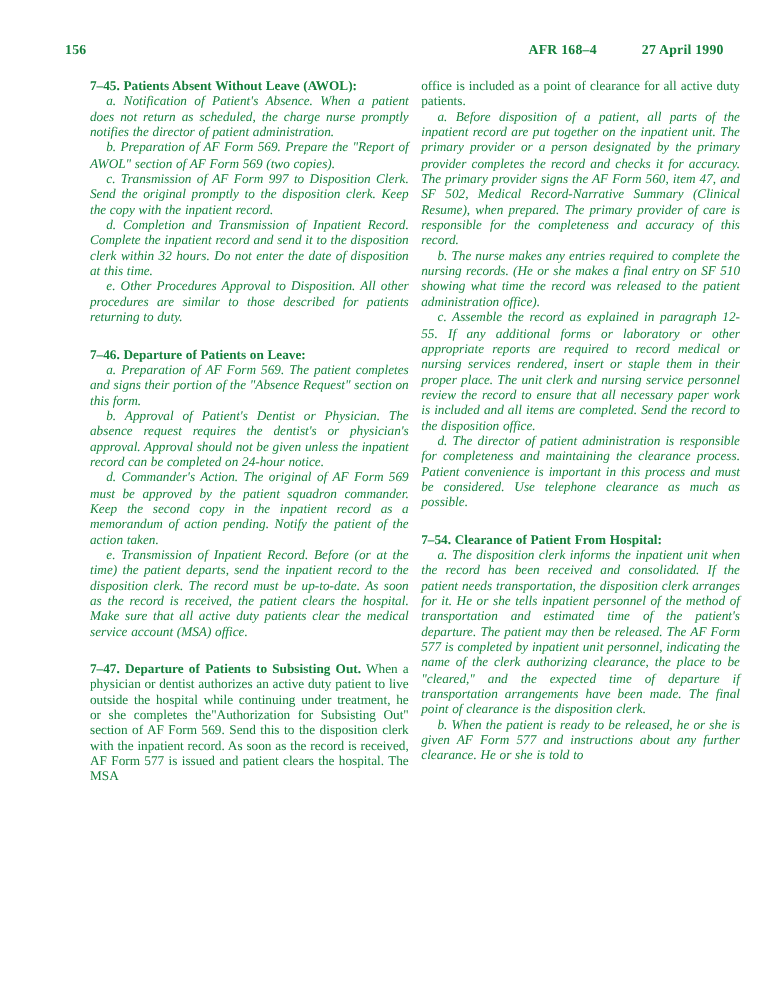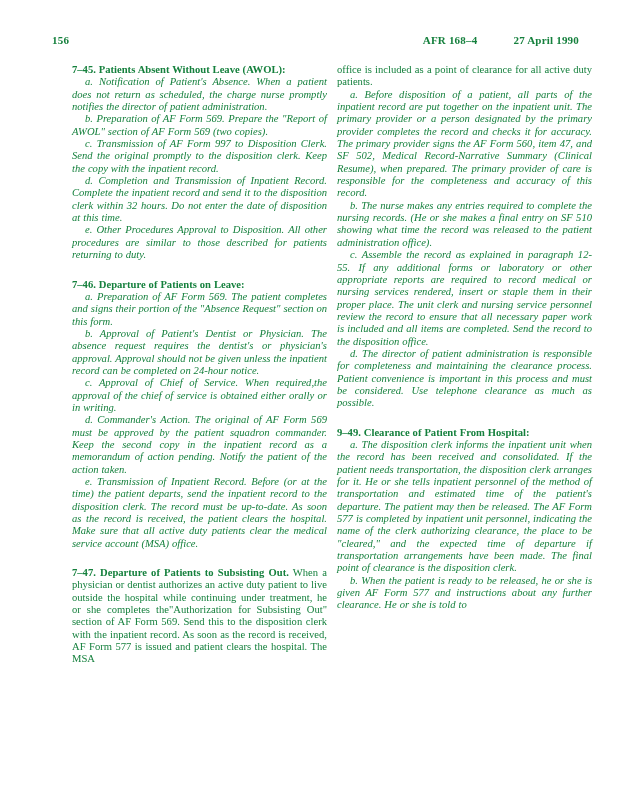--- a/index.html
+++ b/index.html
@@ -83,31 +83,30 @@
     <div class="col">
       <p class="heading">7–45. Patients Absent Without Leave (AWOL):</p>
       <p class="sub">a. Notification of Patient's Absence. When a patient does not return as scheduled, the charge nurse promptly notifies the director of patient administration.</p>
       <p class="sub">b. Preparation of AF Form 569. Prepare the "Report of AWOL" section of AF Form 569 (two copies).</p>
       <p class="sub">c. Transmission of AF Form 997 to Disposition Clerk. Send the original promptly to the disposition clerk. Keep the copy with the inpatient record.</p>
       <p class="sub">d. Completion and Transmission of Inpatient Record. Complete the inpatient record and send it to the disposition clerk within 32 hours. Do not enter the date of disposition at this time.</p>
       <p class="sub">e. Other Procedures Approval to Disposition. All other procedures are similar to those described for patients returning to duty.</p>
       <p class="heading mt">7–46. Departure of Patients on Leave:</p>
       <p class="sub">a. Preparation of AF Form 569. The patient completes and signs their portion of the "Absence Request" section on this form.</p>
       <p class="sub">b. Approval of Patient's Dentist or Physician. The absence request requires the dentist's or physician's approval. Approval should not be given unless the inpatient record can be completed on 24-hour notice.</p>
-      <p class="sub">c. Approval of Chief of Service. When required,the approval of the chief of service is obtained either orally or in writing.</p>
       <p class="sub">d. Commander's Action. The original of AF Form 569 must be approved by the patient squadron commander. Keep the second copy in the inpatient record as a memorandum of action pending. Notify the patient of the action taken.</p>
       <p class="sub">e. Transmission of Inpatient Record. Before (or at the time) the patient departs, send the inpatient record to the disposition clerk. The record must be up-to-date. As soon as the record is received, the patient clears the hospital. Make sure that all active duty patients clear the medical service account (MSA) office.</p>
       <p class="runin mt"><b>7–47. Departure of Patients to Subsisting Out.</b><span> When a physician or dentist authorizes an active duty patient to live outside the hospital while continuing under treatment, he or she completes the"Authorization for Subsisting Out" section of AF Form 569. Send this to the disposition clerk with the inpatient record. As soon as the record is received, AF Form 577 is issued and patient clears the hospital. The MSA</span></p>
     </div>
 
     <div class="col">
       <p>office is included as a point of clearance for all active duty patients.</p>
       <p class="sub">a. Before disposition of a patient, all parts of the inpatient record are put together on the inpatient unit. The primary provider or a person designated by the primary provider completes the record and checks it for accuracy. The primary provider signs the AF Form 560, item 47, and SF 502, Medical Record-Narrative Summary (Clinical Resume), when prepared. The primary provider of care is responsible for the completeness and accuracy of this record.</p>
       <p class="sub">b. The nurse makes any entries required to complete the nursing records. (He or she makes a final entry on SF 510 showing what time the record was released to the patient administration office).</p>
       <p class="sub">c. Assemble the record as explained in paragraph 12-55. If any additional forms or laboratory or other appropriate reports are required to record medical or nursing services rendered, insert or staple them in their proper place. The unit clerk and nursing service personnel review the record to ensure that all necessary paper work is included and all items are completed. Send the record to the disposition office.</p>
       <p class="sub">d. The director of patient administration is responsible for completeness and maintaining the clearance process. Patient convenience is important in this process and must be considered. Use telephone clearance as much as possible.</p>
-      <p class="heading mt">9–49. Clearance of Patient From Hospital:</p>
+      <p class="heading mt">7–54. Clearance of Patient From Hospital:</p>
       <p class="sub">a. The disposition clerk informs the inpatient unit when the record has been received and consolidated. If the patient needs transportation, the disposition clerk arranges for it. He or she tells inpatient personnel of the method of transportation and estimated time of the patient's departure. The patient may then be released. The AF Form 577 is completed by inpatient unit personnel, indicating the name of the clerk authorizing clearance, the place to be "cleared," and the expected time of departure if transportation arrangements have been made. The final point of clearance is the disposition clerk.</p>
       <p class="sub">b. When the patient is ready to be released, he or she is given AF Form 577 and instructions about any further clearance. He or she is told to</p>
     </div>
 
   </div>
 </div>
 
 </body></html>

